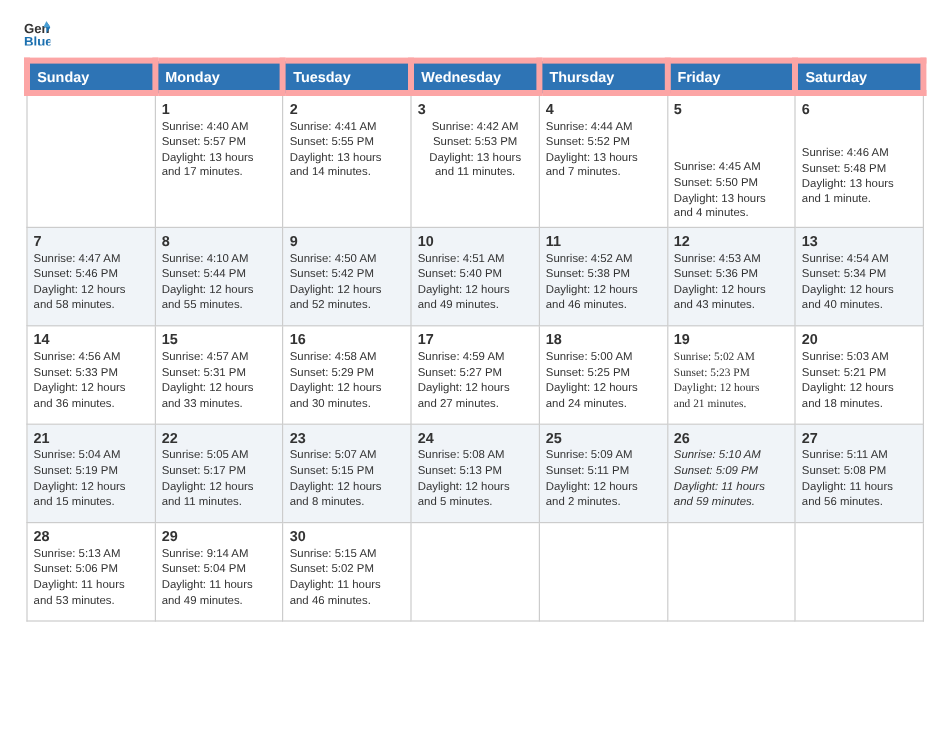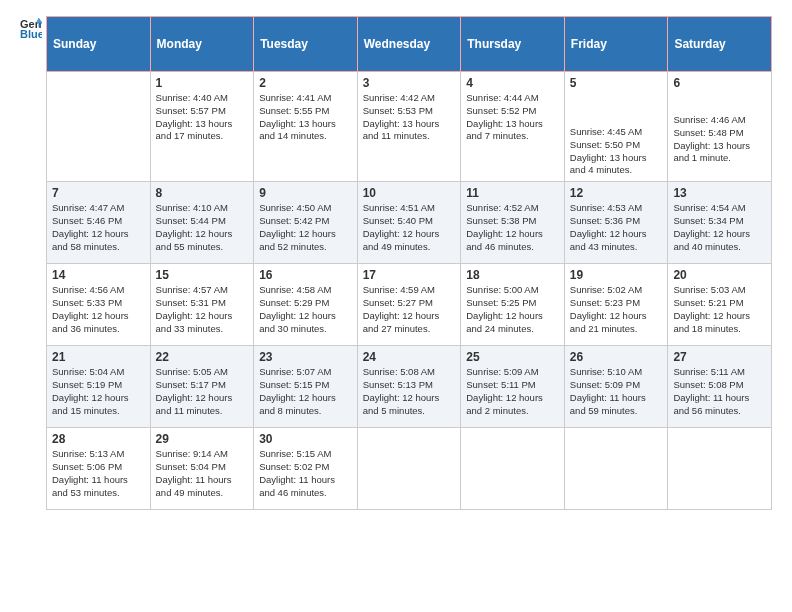--- a/index.html
+++ b/index.html
@@ -9,21 +9,21 @@
       background: #fff;
       font-family: Arial, sans-serif;
       font-size: 11px;
       color: #333;
     }
     .page {
       width: 792px;
       height: 432px;
       padding: 16px 20px 12px 20px;
       display: flex;
-      flex-direction: row;
+      flex-direction: column;
     }
     .header {
       display: flex;
       justify-content: space-between;
       align-items: flex-start;
       margin-bottom: 10px;
     }
     .logo {
       display: flex;
       align-items: center;
@@ -59,24 +59,24 @@
       flex: 1;
       border: 1px solid #ccc;
       border-collapse: collapse;
       width: 100%;
       table-layout: fixed;
     }
     .calendar th {
       background: #2e74b5;
       color: #fff;
       text-align: left;
-      padding: 20px 6px;
+      padding: 4px 6px;
       font-size: 12px;
       font-weight: bold;
-      border: 1px solid #fca5a5;
+      border: 5px solid #fca5a5;
     }
     .calendar td {
       vertical-align: top;
       padding: 4px 5px;
       border: 1px solid #ccc;
       height: 82px;
       width: 14.28%;
     }
     .day-num {
       font-size: 12px;
@@ -146,21 +146,21 @@
           </td>
           <td>
             <span class="day-num">2</span>
             <div class="day-info" style="white-space: pre-line;">Sunrise: 4:41 AM
 Sunset: 5:55 PM
 Daylight: 13 hours
 and 14 minutes.</div>
           </td>
           <td>
             <span class="day-num">3</span>
-            <div class="day-info" style="white-space: pre-line;">Sunrise: 4:42 AM
+            <div class="day-info" style="white-space: pre-line; text-align: center;">Sunrise: 4:42 AM
 Sunset: 5:53 PM
 Daylight: 13 hours
 and 11 minutes.</div>
           </td>
           <td>
             <span class="day-num">4</span>
             <div class="day-info" style="white-space: pre-line;">Sunrise: 4:44 AM
 Sunset: 5:52 PM
 Daylight: 13 hours
 and 7 minutes.</div>
@@ -262,21 +262,21 @@
           </td>
           <td>
             <span class="day-num">18</span>
             <div class="day-info" style="white-space: pre-line;">Sunrise: 5:00 AM
 Sunset: 5:25 PM
 Daylight: 12 hours
 and 24 minutes.</div>
           </td>
           <td>
             <span class="day-num">19</span>
-            <div class="day-info" style="white-space: pre-line;">Sunrise: 5:02 AM
+            <div class="day-info" style="white-space: pre-line; font-family: Liberation Serif, serif;">Sunrise: 5:02 AM
 Sunset: 5:23 PM
 Daylight: 12 hours
 and 21 minutes.</div>
           </td>
           <td>
             <span class="day-num">20</span>
             <div class="day-info" style="white-space: pre-line;">Sunrise: 5:03 AM
 Sunset: 5:21 PM
 Daylight: 12 hours
 and 18 minutes.</div>
@@ -313,21 +313,21 @@
           </td>
           <td>
             <span class="day-num">25</span>
             <div class="day-info" style="white-space: pre-line;">Sunrise: 5:09 AM
 Sunset: 5:11 PM
 Daylight: 12 hours
 and 2 minutes.</div>
           </td>
           <td>
             <span class="day-num">26</span>
-            <div class="day-info" style="white-space: pre-line;">Sunrise: 5:10 AM
+            <div class="day-info" style="white-space: pre-line; font-style: italic;">Sunrise: 5:10 AM
 Sunset: 5:09 PM
 Daylight: 11 hours
 and 59 minutes.</div>
           </td>
           <td>
             <span class="day-num">27</span>
             <div class="day-info" style="white-space: pre-line;">Sunrise: 5:11 AM
 Sunset: 5:08 PM
 Daylight: 11 hours
 and 56 minutes.</div>

